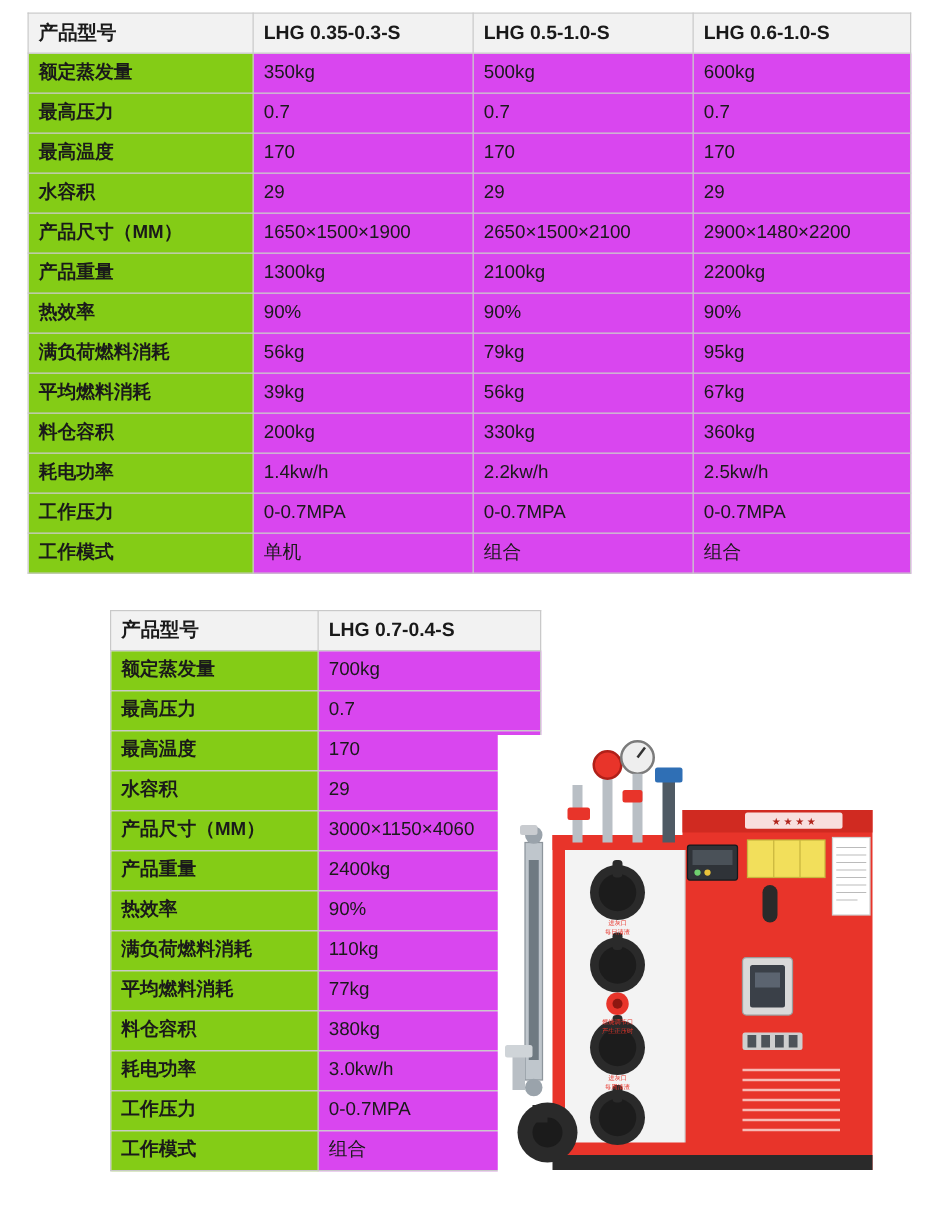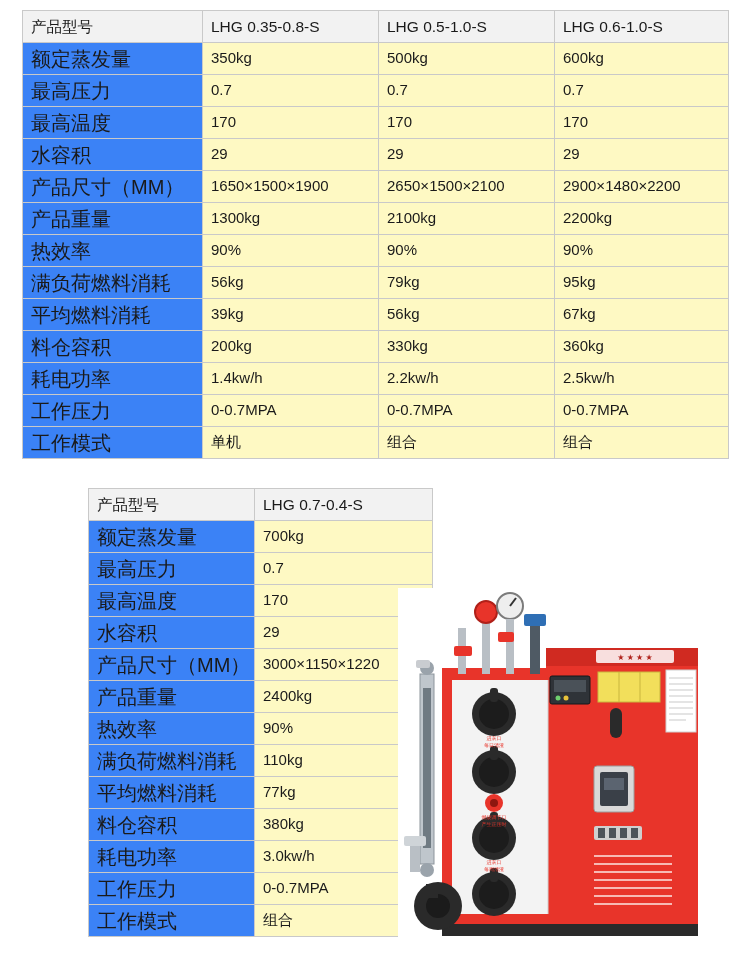--- a/index.html
+++ b/index.html
@@ -32,31 +32,31 @@
   table.spec td {
     border: 1px solid #c9c9c9;
     height: 31px;
     padding: 0 8px;
     font-size: 15px;
     vertical-align: middle;
     line-height: 1.1;
   }
   table.spec tr.header td {
     background: #f2f2f2;
-    font-weight: normal;
+    font-weight: bold;
     font-size: 15.5px;
   }
   table.spec td.label {
-    background: #3b82f6;
-    font-weight: normal;
-    font-size: 20px;
+    background: #84cc16;
+    font-weight: bold;
+    font-size: 15px;
     white-space: nowrap;
   }
   table.spec td.value {
-    background: #fef9c3;
+    background: #d946ef;
     font-weight: normal;
   }
   .t1-col0 { width: 180px; }
   .t1-col1 { width: 176px; }
   .t1-col2 { width: 176px; }
   .t1-col3 { width: 174px; }
 
   
   .table-wrap-2 {
     position: absolute;
@@ -83,21 +83,21 @@
   <table class="spec">
     <colgroup>
       <col class="t1-col0">
         <col class="t1-col1">
         <col class="t1-col2">
         <col class="t1-col3">
     </colgroup>
     <tbody>
       <tr class="header">
         <td>产品型号</td>
-        <td>LHG 0.35-0.8-S</td>
+        <td>LHG 0.35-0.3-S</td>
         <td>LHG 0.5-1.0-S</td>
         <td>LHG 0.6-1.0-S</td>
       </tr>
 
       <tr>
         <td class="label">额定蒸发量</td>
         <td class="value">350kg</td>
         <td class="value">500kg</td>
         <td class="value">600kg</td>
       </tr>
@@ -199,21 +199,21 @@
       <tr>
         <td class="label">最高温度</td>
         <td class="value">170</td>
       </tr>
       <tr>
         <td class="label">水容积</td>
         <td class="value">29</td>
       </tr>
       <tr>
         <td class="label">产品尺寸（MM）</td>
-        <td class="value">3000×1150×1220</td>
+        <td class="value">3000×1150×4060</td>
       </tr>
       <tr>
         <td class="label">产品重量</td>
         <td class="value">2400kg</td>
       </tr>
       <tr>
         <td class="label">热效率</td>
         <td class="value">90%</td>
       </tr>
       <tr>

